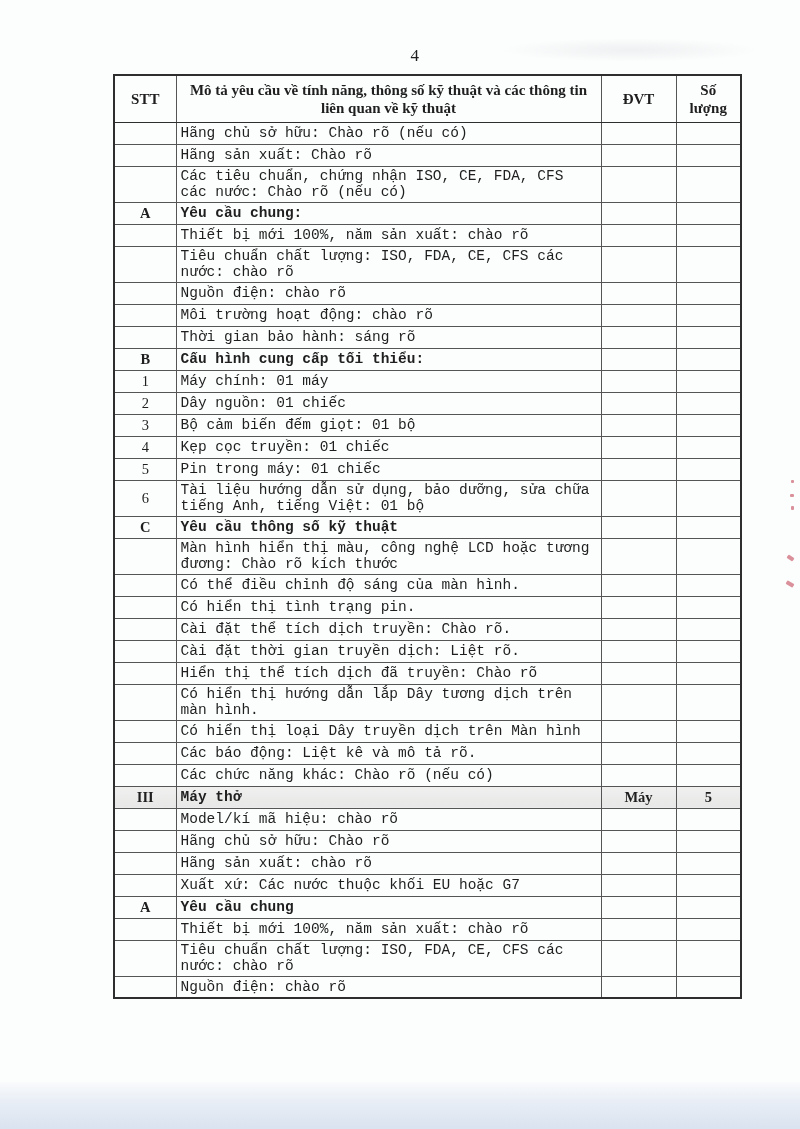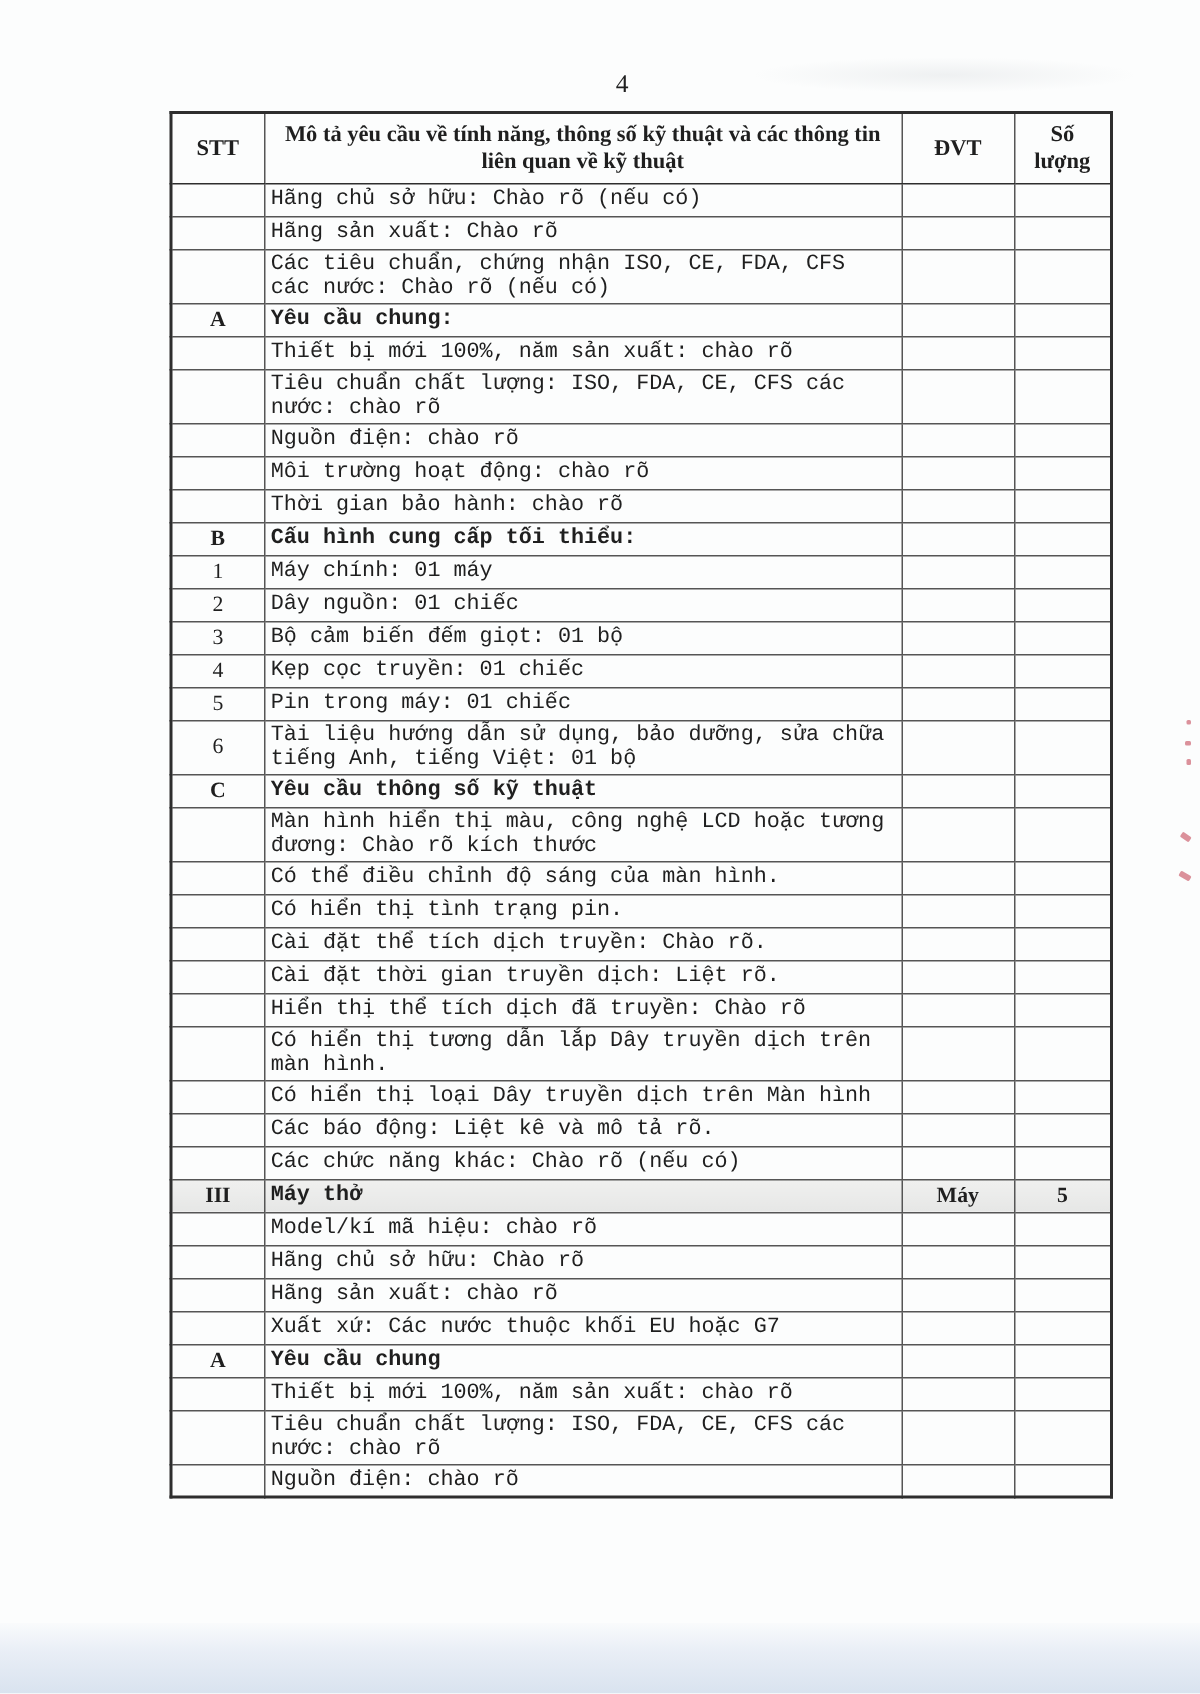--- a/index.html
+++ b/index.html
@@ -156,21 +156,21 @@
     <td class="cell-qty"></td>
   </tr>
       <tr>
     <td class="cell-stt"></td>
     <td class="cell-desc">Môi trường hoạt động: chào rõ</td>
     <td class="cell-dvt"></td>
     <td class="cell-qty"></td>
   </tr>
       <tr>
     <td class="cell-stt"></td>
-    <td class="cell-desc">Thời gian bảo hành: chào rõ</td>
+    <td class="cell-desc">Thời gian bảo hành: sáng rõ</td>
     <td class="cell-dvt"></td>
     <td class="cell-qty"></td>
   </tr>
       <tr class="bold-row">
     <td class="cell-stt">B</td>
     <td class="cell-desc">Cấu hình cung cấp tối thiểu:</td>
     <td class="cell-dvt"></td>
     <td class="cell-qty"></td>
   </tr>
       <tr>
@@ -246,21 +246,21 @@
     <td class="cell-qty"></td>
   </tr>
       <tr>
     <td class="cell-stt"></td>
     <td class="cell-desc">Hiển thị thể tích dịch đã truyền: Chào rõ</td>
     <td class="cell-dvt"></td>
     <td class="cell-qty"></td>
   </tr>
       <tr>
     <td class="cell-stt"></td>
-    <td class="cell-desc">Có hiển thị tương dẫn lắp Dây truyền dịch trên màn hình.</td>
+    <td class="cell-desc">Có hiển thị hướng dẫn lắp Dây tương dịch trên màn hình.</td>
     <td class="cell-dvt"></td>
     <td class="cell-qty"></td>
   </tr>
       <tr>
     <td class="cell-stt"></td>
     <td class="cell-desc">Có hiển thị loại Dây truyền dịch trên Màn hình</td>
     <td class="cell-dvt"></td>
     <td class="cell-qty"></td>
   </tr>
       <tr>

